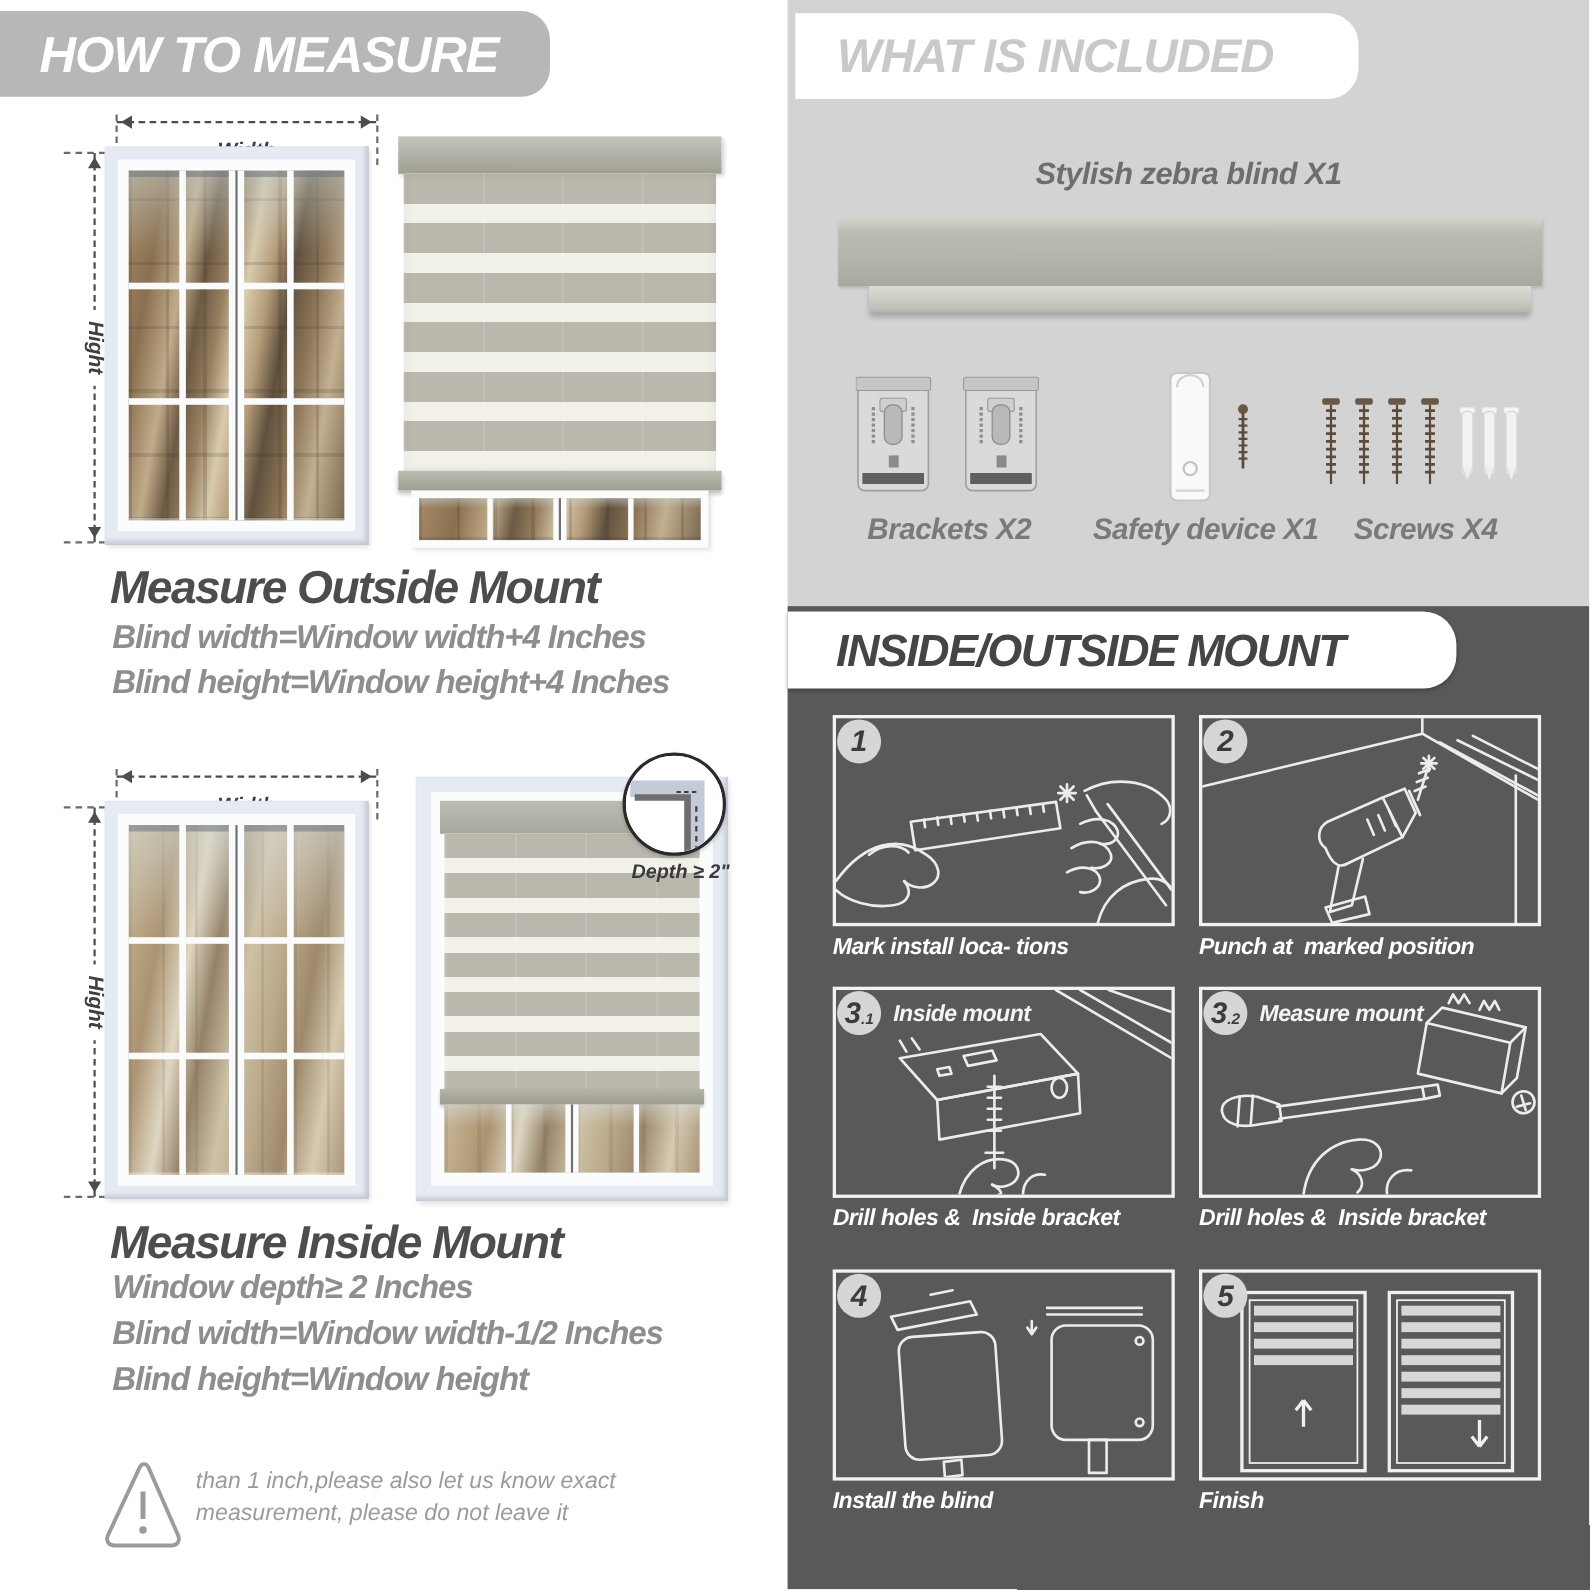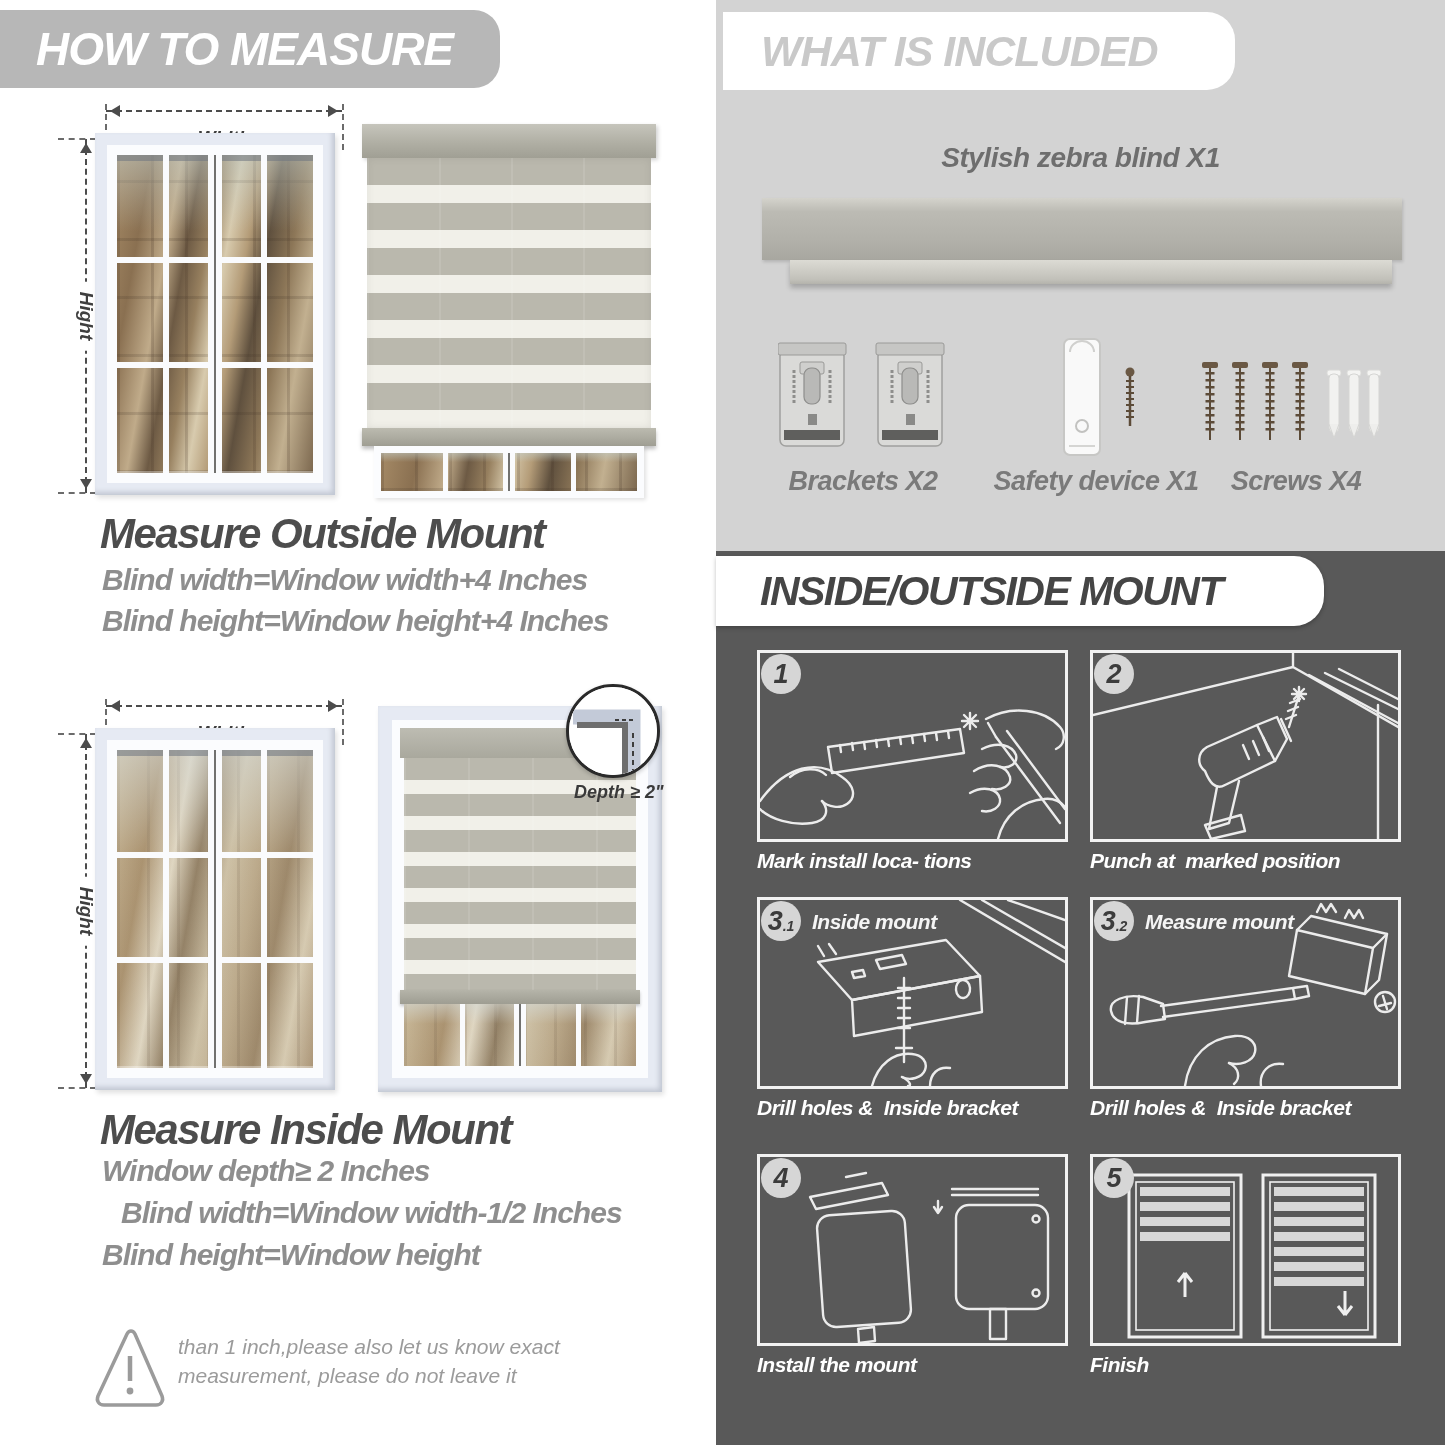--- a/index.html
+++ b/index.html
@@ -208,21 +208,21 @@
         <path d="M4,30 H64 V88" stroke="#c3cad8" stroke-width="15" fill="none"></path>
         <path d="M8,38 H56 V88" stroke="#6e6e6e" stroke-width="6" fill="none"></path>
         <path d="M64,46 V88" stroke="#3d3d3d" stroke-width="2" stroke-dasharray="5 4" fill="none"></path>
         <path d="M46,33 h20" stroke="#3d3d3d" stroke-width="2" stroke-dasharray="4 3" fill="none"></path>
       </svg>
     </div>
     <div class="depth-label" style="left:574px;top:782px;">Depth ≥ 2"</div>
 
     <div class="h2" style="top:1106px;">Measure Inside Mount</div>
     <div class="bodyline" style="top:1154px;">Window depth≥ 2 Inches</div>
-    <div class="bodyline" style="top:1196px;margin-left:19px;">Blind width=Window width-1/2 Inches</div>
+    <div class="bodyline" style="top:1196px;">Blind width=Window width-1/2 Inches</div>
     <div class="bodyline" style="top:1238px;">Blind height=Window height</div>
 
     <svg style="position:absolute;left:94px;top:1326px;" width="72" height="84" viewBox="0 0 72 84">
       <path d="M33,8 C35,4 39,4 41,8 L68,70 C70,75 67,79 62,79 L10,79 C5,79 2,75 4,70 Z" stroke="#9b9b9b" stroke-width="3.5" fill="none" stroke-linejoin="round"></path>
       <path d="M36,30 V55" stroke="#9b9b9b" stroke-width="4.5" fill="none"></path>
       <circle cx="36" cy="65" r="3.4" fill="#9b9b9b"></circle>
     </svg>
     <div class="warn-text">
       <div>than 1 inch,please also let us know exact</div>
       <div>measurement, please do not leave it</div>
@@ -431,21 +431,21 @@
           <path d="M98,172 l16,-2 l1,14 l-16,2 Z"></path>
           <path d="M192,32 h86 M192,38 h86"></path>
           <path d="M178,44 v12 M178,56 l-4,-6 M178,56 l4,-6"></path>
           <rect x="196" y="48" width="92" height="104" rx="13"></rect>
           <circle cx="276" cy="62" r="3.5"></circle>
           <circle cx="276" cy="136" r="3.5"></circle>
           <path d="M230,152 h16 v30 h-16 Z"></path>
         </g>
       </svg>
     </div>
-    <div class="caption" style="left:41px;top:802px;">Install the mount</div>
+    <div class="caption" style="left:41px;top:802px;">Install the blind</div>
 
     <div class="panel" style="left:374px;top:603px;">
       <div class="badge">
         <span>5</span>
           <span class="sub"></span>
       </div>
       <svg viewBox="0 0 305 186" preserveAspectRatio="none">
         <g stroke="#f0f0f0" fill="none">
           <rect x="36" y="18" width="112" height="162" stroke-width="3"></rect>
           <rect x="43" y="25" width="98" height="148" stroke-width="1.6"></rect>

